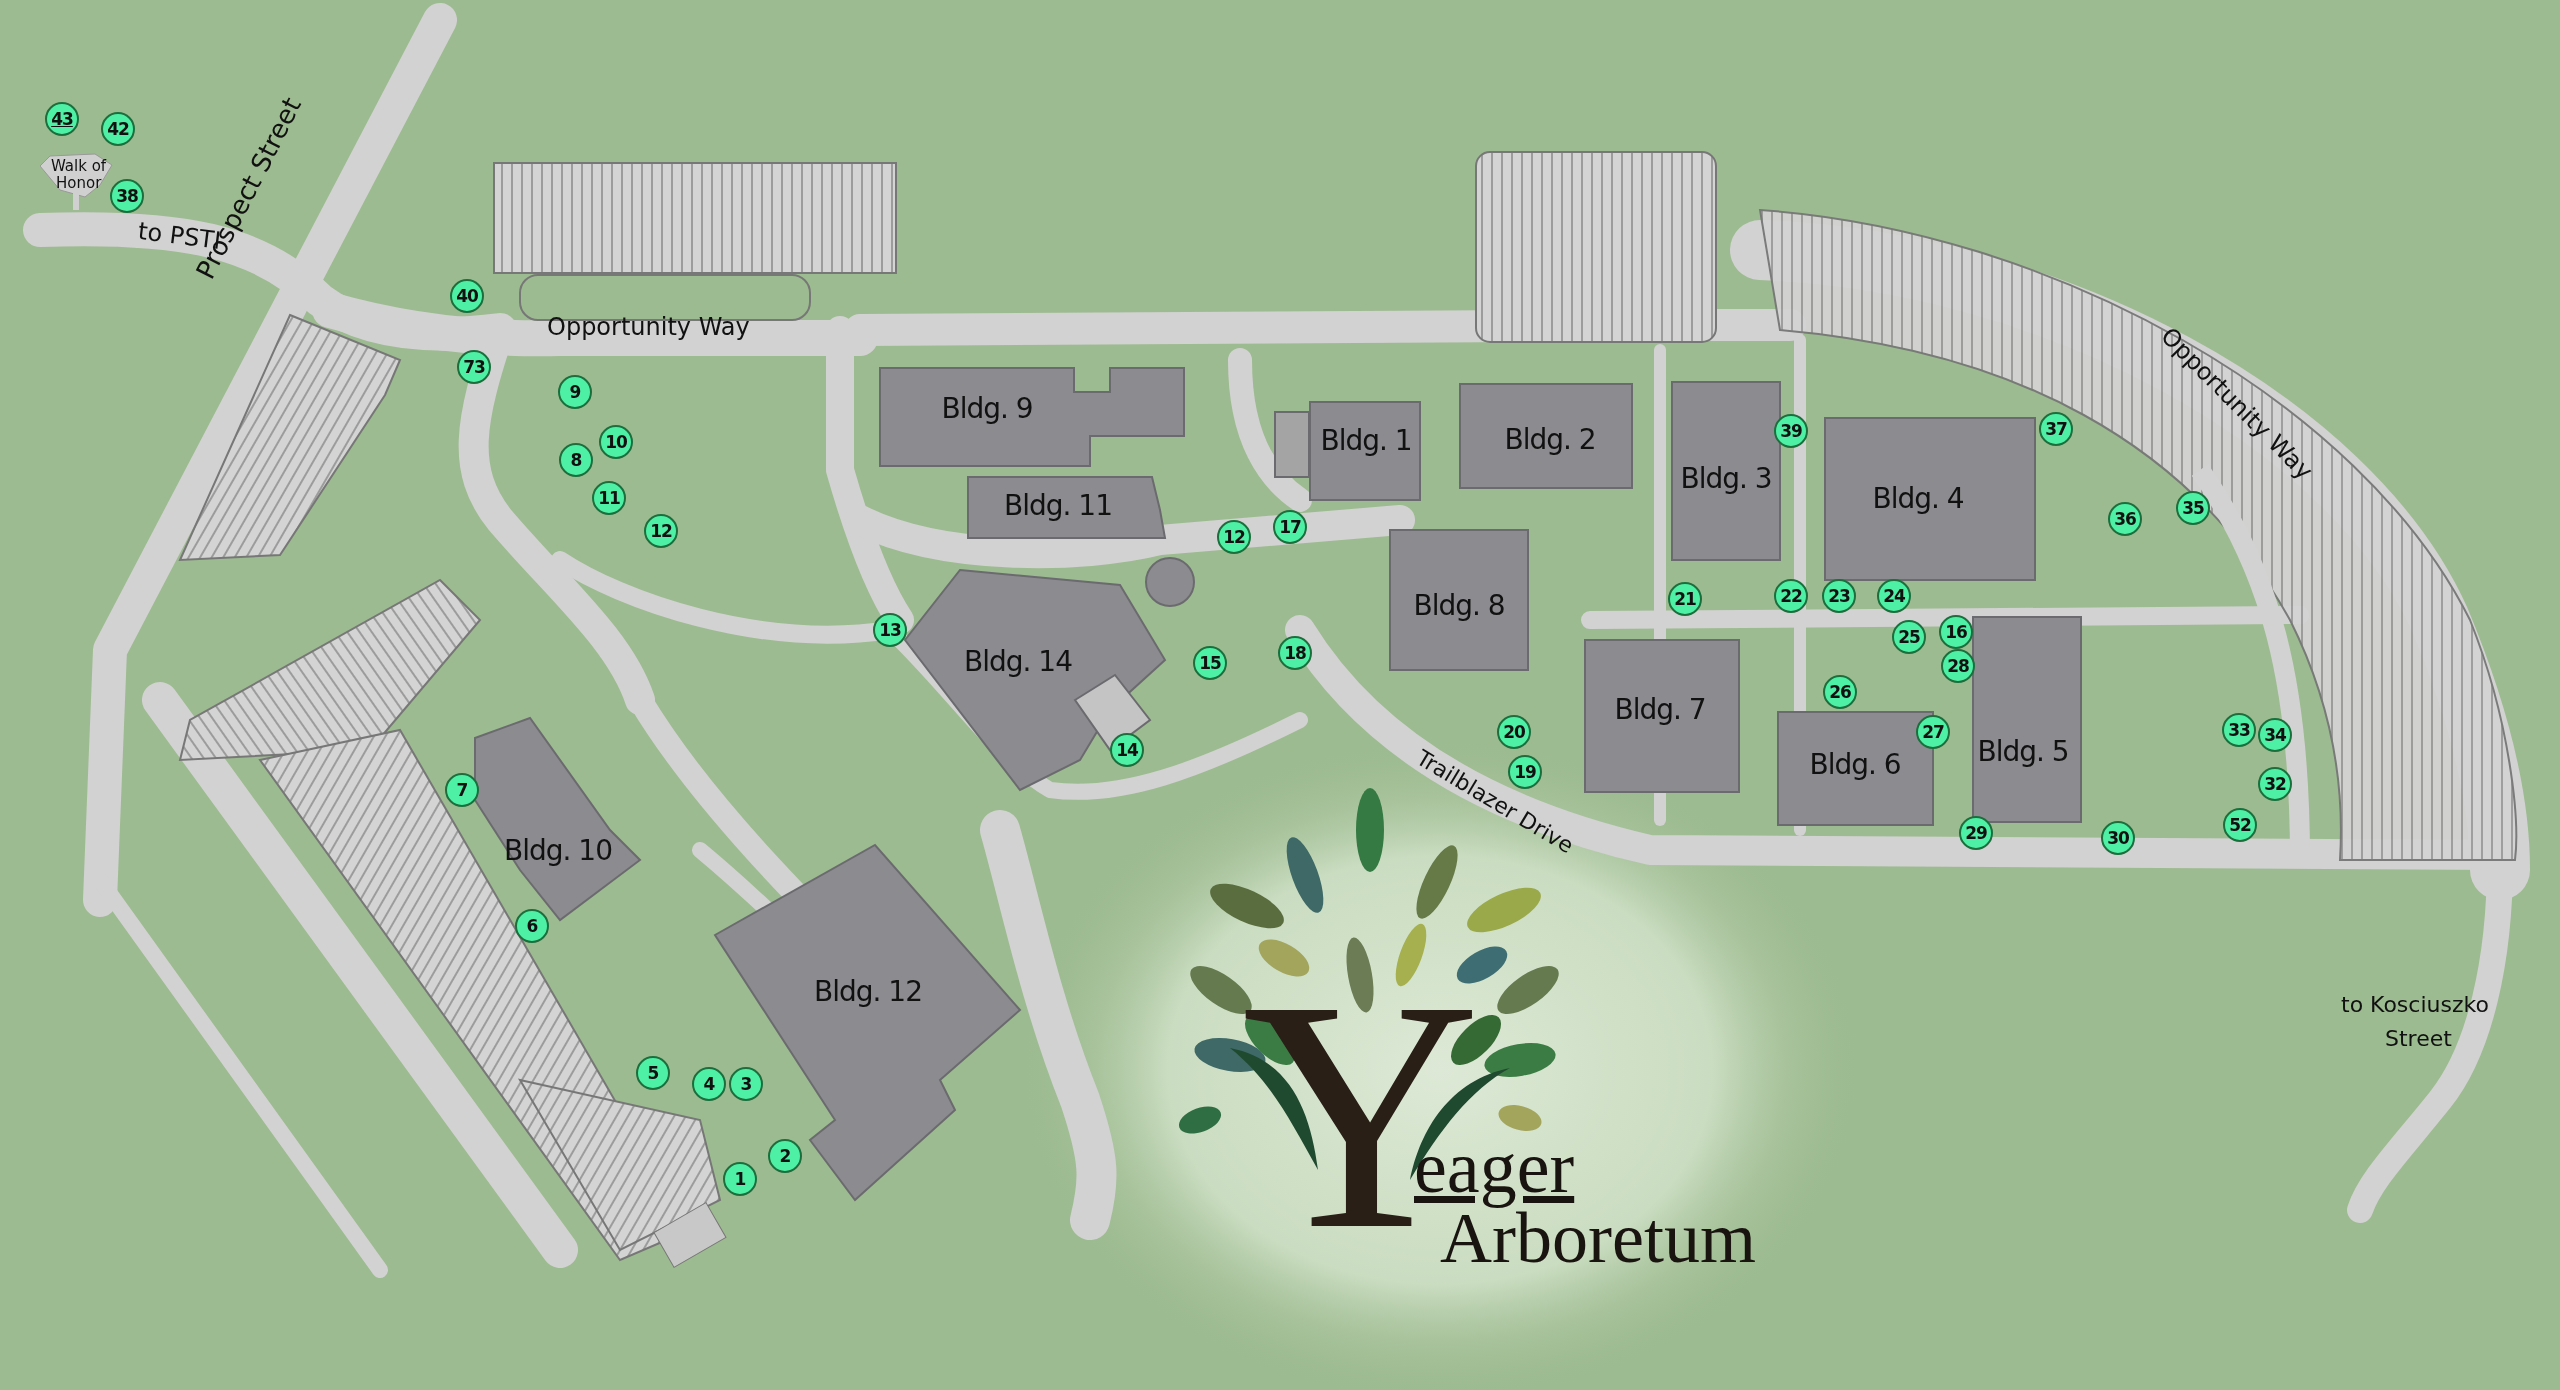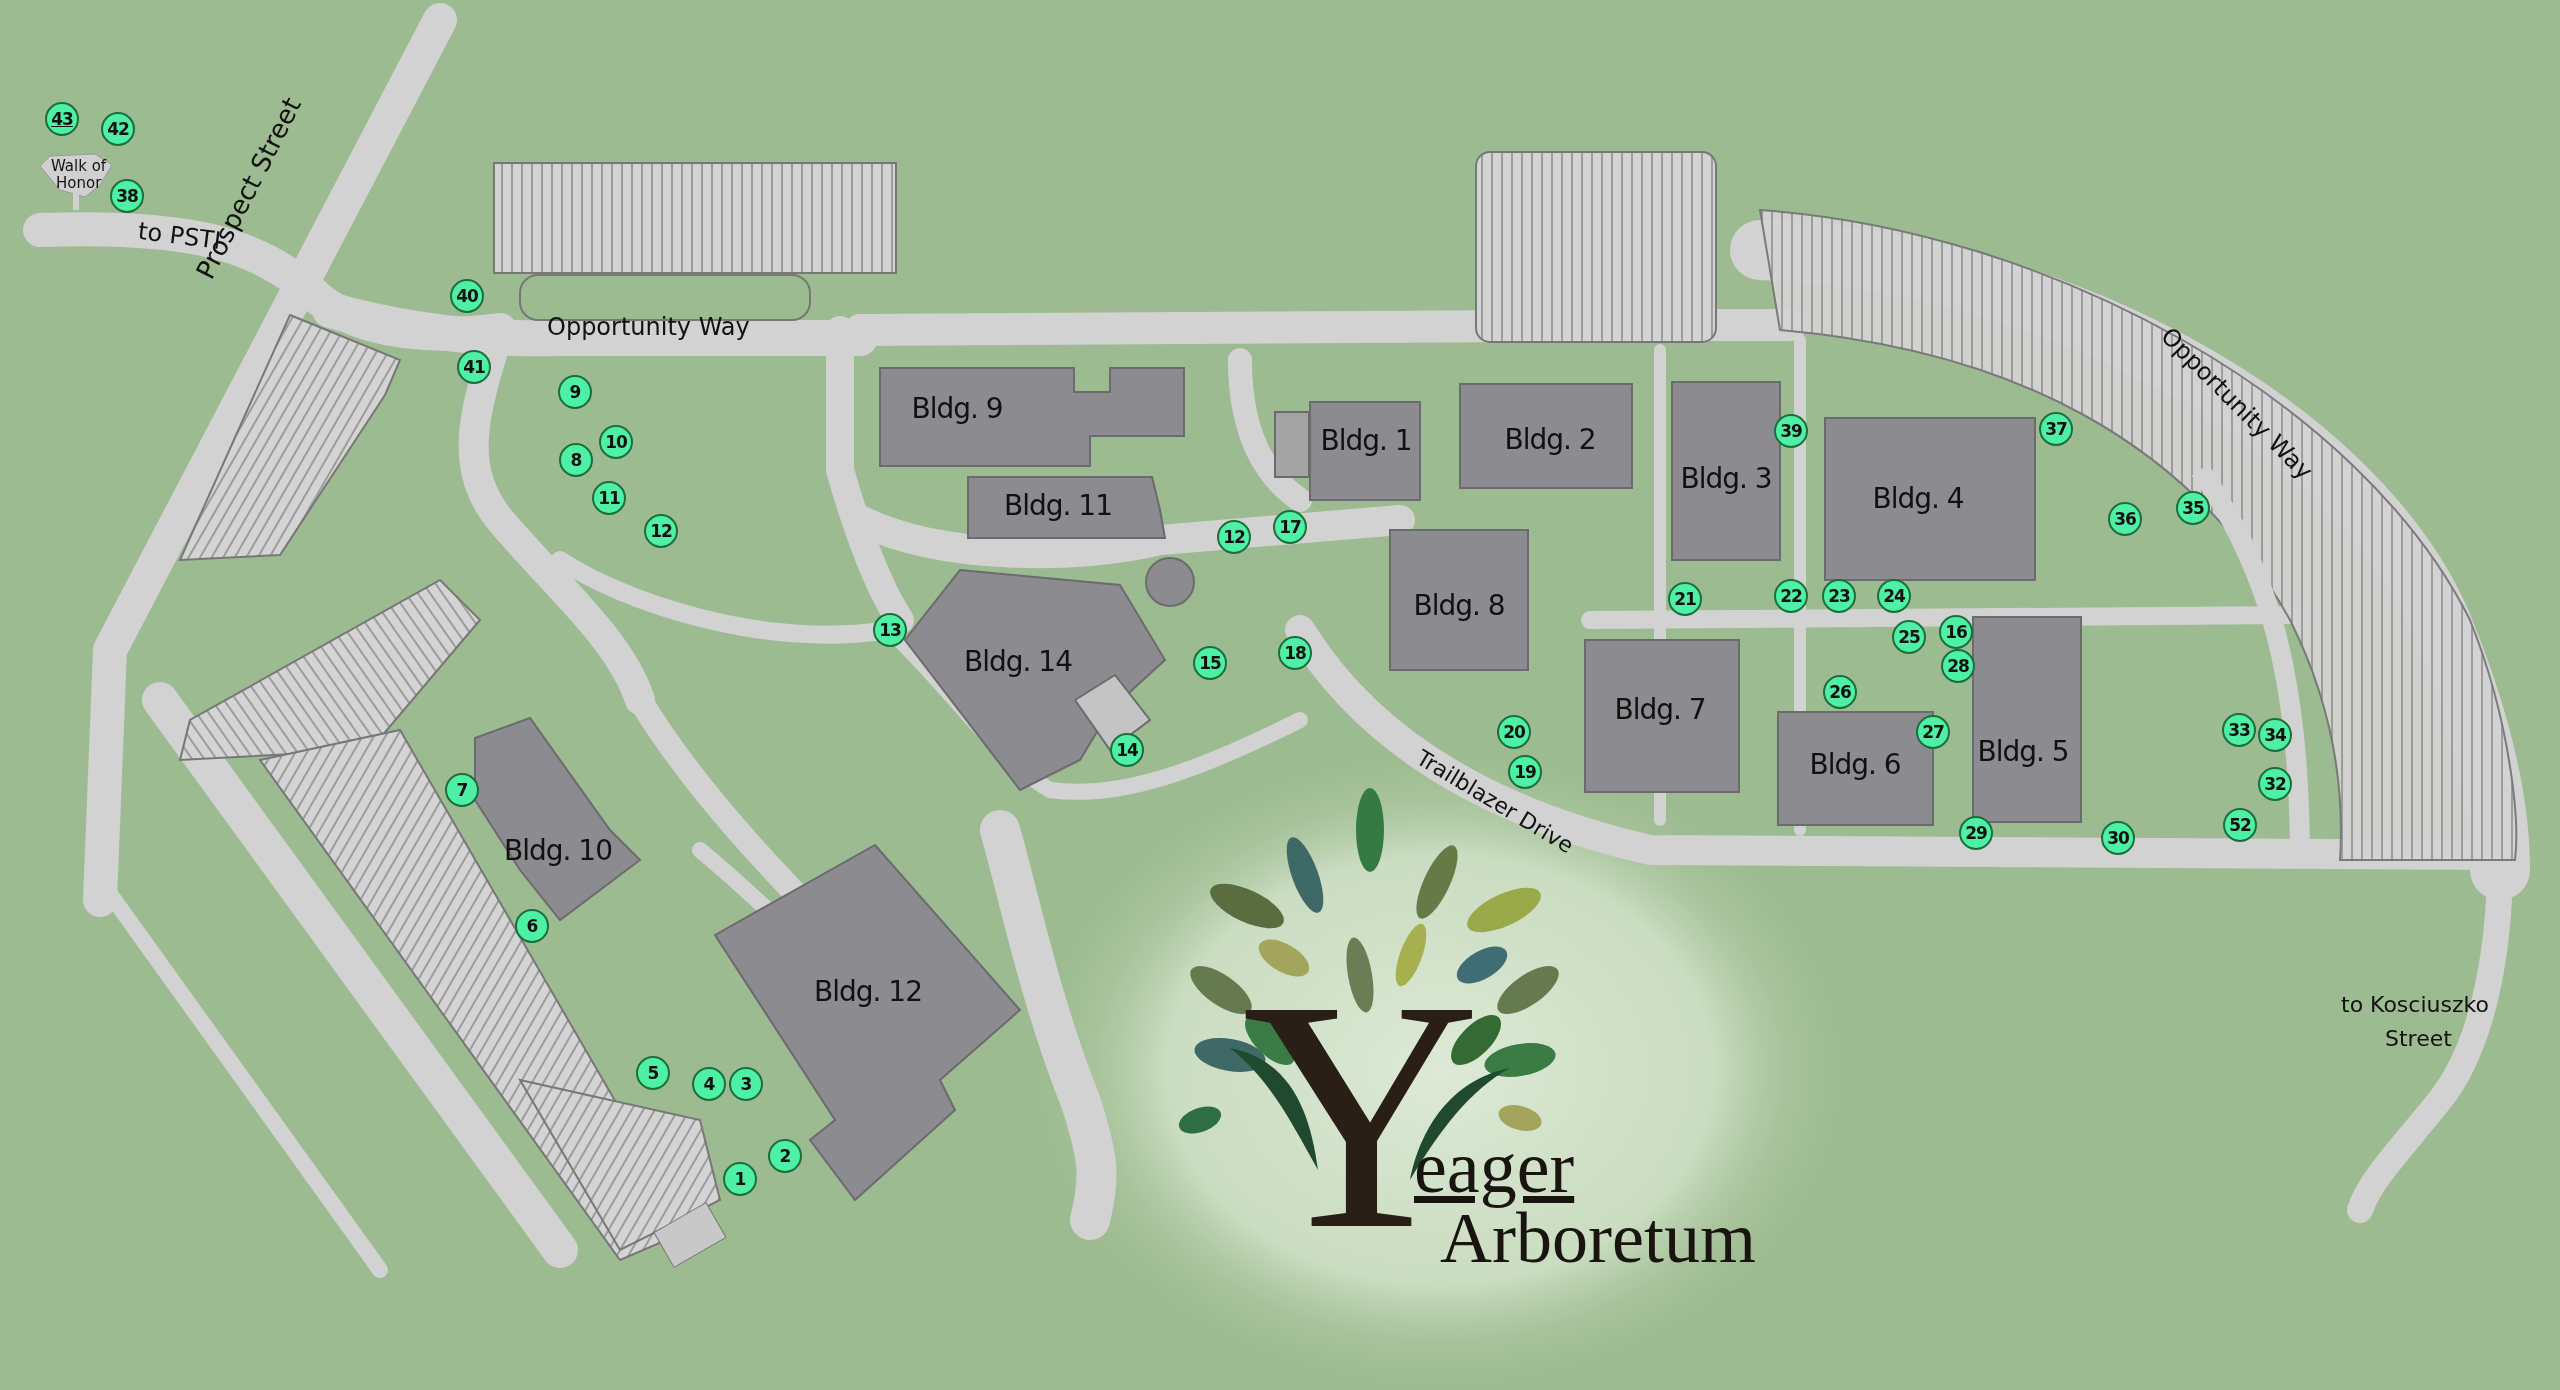--- a/index.html
+++ b/index.html
@@ -137,21 +137,21 @@
   <div class="lbl" style="left:56px;top:174px;font-size:15px;">Honor</div>
 
   <div class="bldg-label" style="left:1366px;top:440px;">Bldg. 1</div>
   <div class="bldg-label" style="left:1550px;top:439px;">Bldg. 2</div>
   <div class="bldg-label" style="left:1726px;top:478px;">Bldg. 3</div>
   <div class="bldg-label" style="left:1918px;top:498px;">Bldg. 4</div>
   <div class="bldg-label" style="left:2023px;top:751px;">Bldg. 5</div>
   <div class="bldg-label" style="left:1855px;top:764px;">Bldg. 6</div>
   <div class="bldg-label" style="left:1660px;top:709px;">Bldg. 7</div>
   <div class="bldg-label" style="left:1459px;top:605px;">Bldg. 8</div>
-  <div class="bldg-label" style="left:957px;top:408px;">Bldg. 9</div>
+  <div class="bldg-label" style="left:987px;top:408px;">Bldg. 9</div>
   <div class="bldg-label" style="left:558px;top:850px;">Bldg. 10</div>
   <div class="bldg-label" style="left:1058px;top:505px;">Bldg. 11</div>
   <div class="bldg-label" style="left:868px;top:991px;">Bldg. 12</div>
   <div class="bldg-label" style="left:1018px;top:641px;margin-top:20px;">Bldg. 14</div>
 
   <div>
     <div class="marker" style="left:740px;top:1179px;">1</div>
     <div class="marker" style="left:785px;top:1156px;">2</div>
     <div class="marker" style="left:746px;top:1084px;">3</div>
     <div class="marker" style="left:709px;top:1084px;">4</div>
@@ -185,21 +185,21 @@
     <div class="marker" style="left:2240px;top:825px;">52</div>
     <div class="marker" style="left:2275px;top:784px;">32</div>
     <div class="marker" style="left:2239px;top:730px;">33</div>
     <div class="marker" style="left:2275px;top:735px;">34</div>
     <div class="marker" style="left:2193px;top:508px;">35</div>
     <div class="marker" style="left:2125px;top:519px;">36</div>
     <div class="marker" style="left:2056px;top:429px;">37</div>
     <div class="marker" style="left:127px;top:196px;">38</div>
     <div class="marker" style="left:1791px;top:431px;">39</div>
     <div class="marker" style="left:467px;top:296px;">40</div>
-    <div class="marker" style="left:474px;top:367px;">41</div>
+    <div class="marker" style="left:474px;top:367px;">73</div>
     <div class="marker" style="left:118px;top:129px;">42</div>
     <div class="marker" style="left:62px;top:119px;text-decoration:underline;">43</div>
   </div>
 
   <div>
     <div class="logo-word" style="left:1242px;top:950px;font-size:330px;line-height:330px;color:#2a1f16;">Y</div>
     <div class="logo-word" style="left:1414px;top:1130px;font-size:74px;line-height:74px;text-decoration:underline;">eager</div>
     <div class="logo-word" style="left:1440px;top:1202px;font-size:72px;line-height:72px;">Arboretum</div>
   </div>
 </div>

